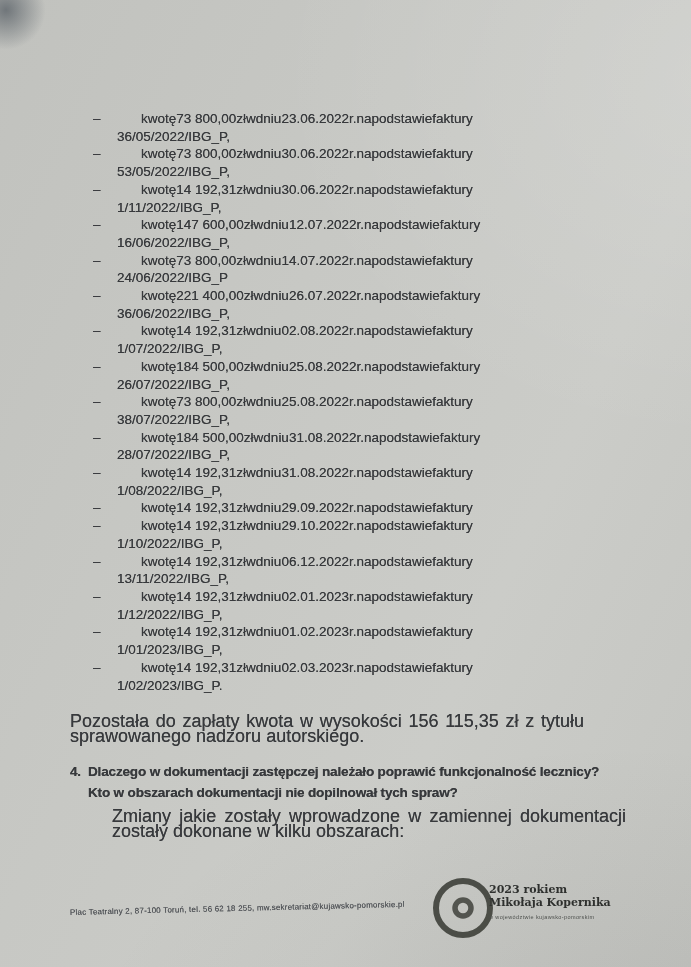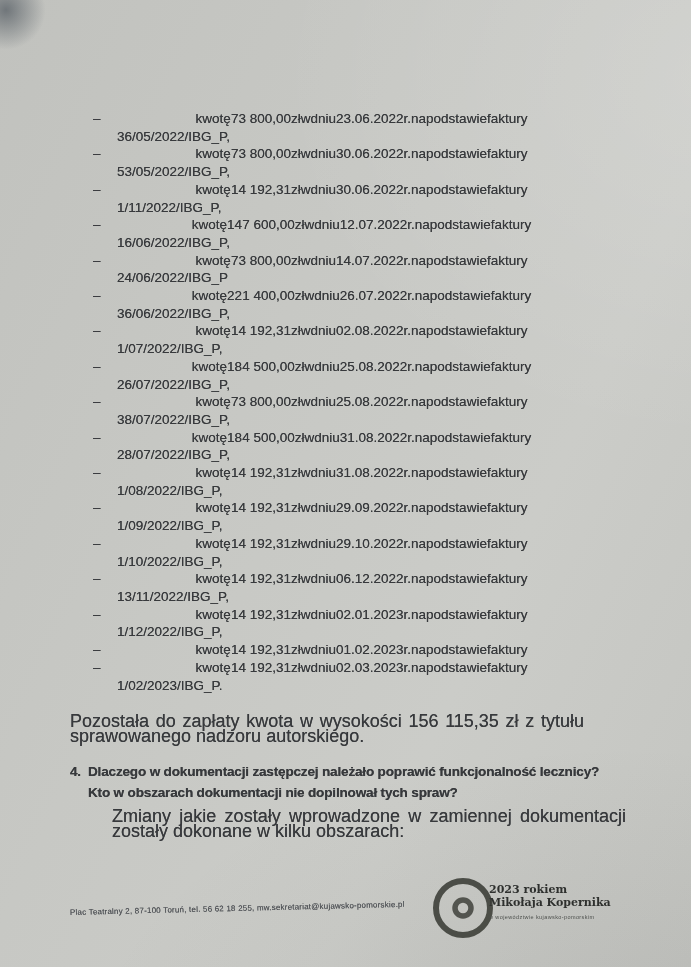--- a/index.html
+++ b/index.html
@@ -34,21 +34,21 @@
     position: relative;
     padding-left: 24px;
   }
   .payments .dash {
     position: absolute;
     left: 0;
     top: 0;
   }
   .payments .l1 {
     display: flex;
-    justify-content: center;
+    justify-content: flex-start;
     padding-left: 24px;
   }
   .payments .l1 span { white-space: nowrap; }
 
   
   .para {
     position: absolute;
     left: 70px;
     width: 514px;
     font-size: 18px;
@@ -315,21 +315,20 @@
         <span>14 192,31</span>
         <span>zł</span>
         <span>w</span>
         <span>dniu</span>
         <span>29.09.2022</span>
         <span>r.</span>
         <span>na</span>
         <span>podstawie</span>
         <span>faktury</span>
       </div>
-      <div class="l2">1/09/2022/IBG_P,</div>
     </li>
 
     <li>
       <span class="dash">–</span>
       <div class="l1">
         <span>kwotę</span>
         <span>14 192,31</span>
         <span>zł</span>
         <span>w</span>
         <span>dniu</span>
@@ -383,20 +382,21 @@
         <span>14 192,31</span>
         <span>zł</span>
         <span>w</span>
         <span>dniu</span>
         <span>01.02.2023</span>
         <span>r.</span>
         <span>na</span>
         <span>podstawie</span>
         <span>faktury</span>
       </div>
+      <div class="l2">1/01/2023/IBG_P,</div>
     </li>
 
     <li>
       <span class="dash">–</span>
       <div class="l1">
         <span>kwotę</span>
         <span>14 192,31</span>
         <span>zł</span>
         <span>w</span>
         <span>dniu</span>

